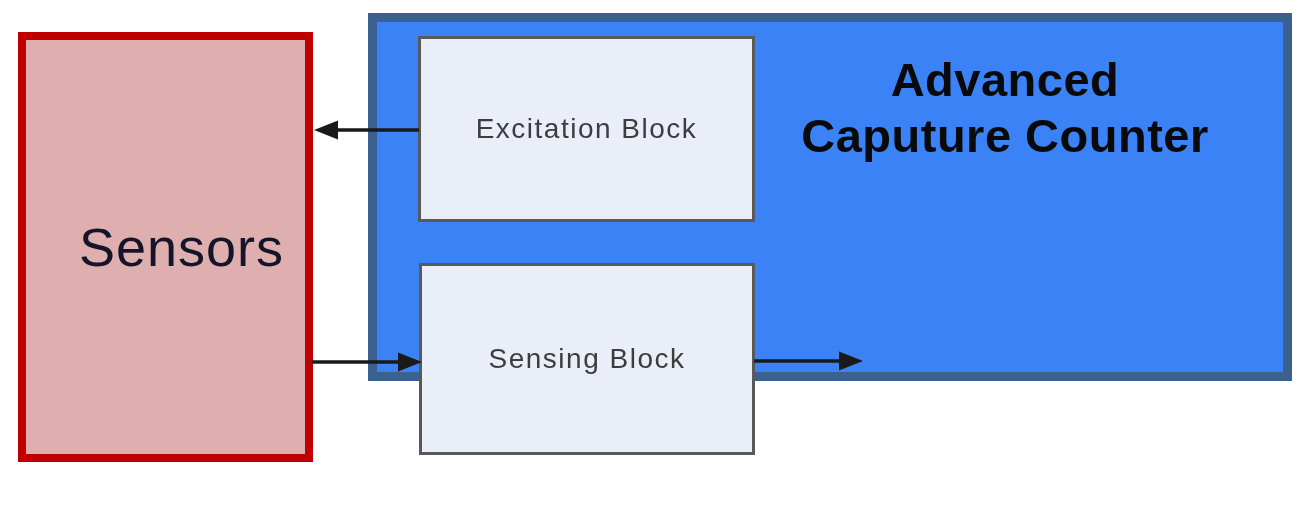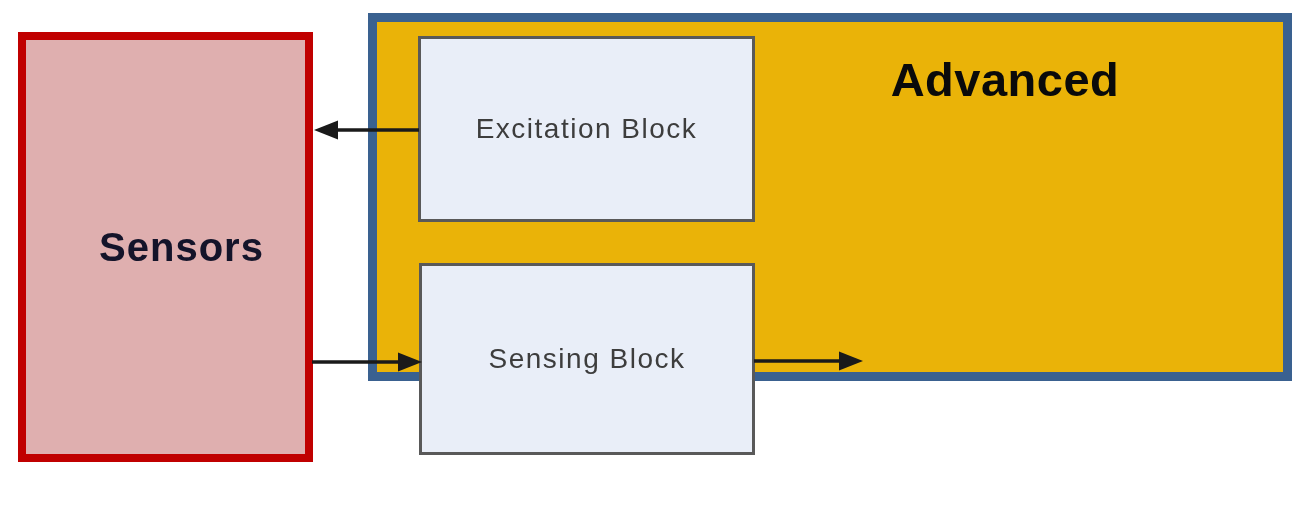--- a/index.html
+++ b/index.html
@@ -22,26 +22,26 @@
   .stage{
     position:absolute;left:0;top:0;width:1306px;height:518px;background:#ffffff;
   }
   .sensors-box{
     position:absolute;left:18px;top:32px;width:295px;height:430px;
     background:var(--sensors-fill);
     border:8px solid var(--sensors-border);
     display:flex;align-items:center;justify-content:center;
   }
   .sensors-label{
-    font-size:40px;font-weight:bold;color:var(--sensors-text);
+    font-size:54px;font-weight:normal;color:var(--sensors-text);
     letter-spacing:1px;white-space:nowrap;margin-left:32px;
   }
   .container-box{
     position:absolute;left:368px;top:13px;width:924px;height:368px;
-    background:#eab308;
+    background:#3b82f6;
     border:9px solid var(--container-border);
   }
   .container-title{
     position:absolute;left:383px;top:30px;width:490px;
     text-align:center;
     font-size:47px;font-weight:bold;color:var(--title-text);
     line-height:1.2;letter-spacing:0.5px;
   }
   .container-title span{display:block;white-space:nowrap;}
   .block{
@@ -70,20 +70,21 @@
 <div class="stage">
 
   <div class="sensors-box">
     <span class="sensors-label">Sensors</span>
   </div>
 
   <div class="container-box">
 
     <div class="container-title">
       <span>Advanced</span>
+      <span>Caputure Counter</span>
     </div>
 
     <div class="block block-excitation">
       <span class="block-label">Excitation Block</span>
     </div>
 
     <div class="block block-sensing">
       <span class="block-label">Sensing Block</span>
     </div>
 

